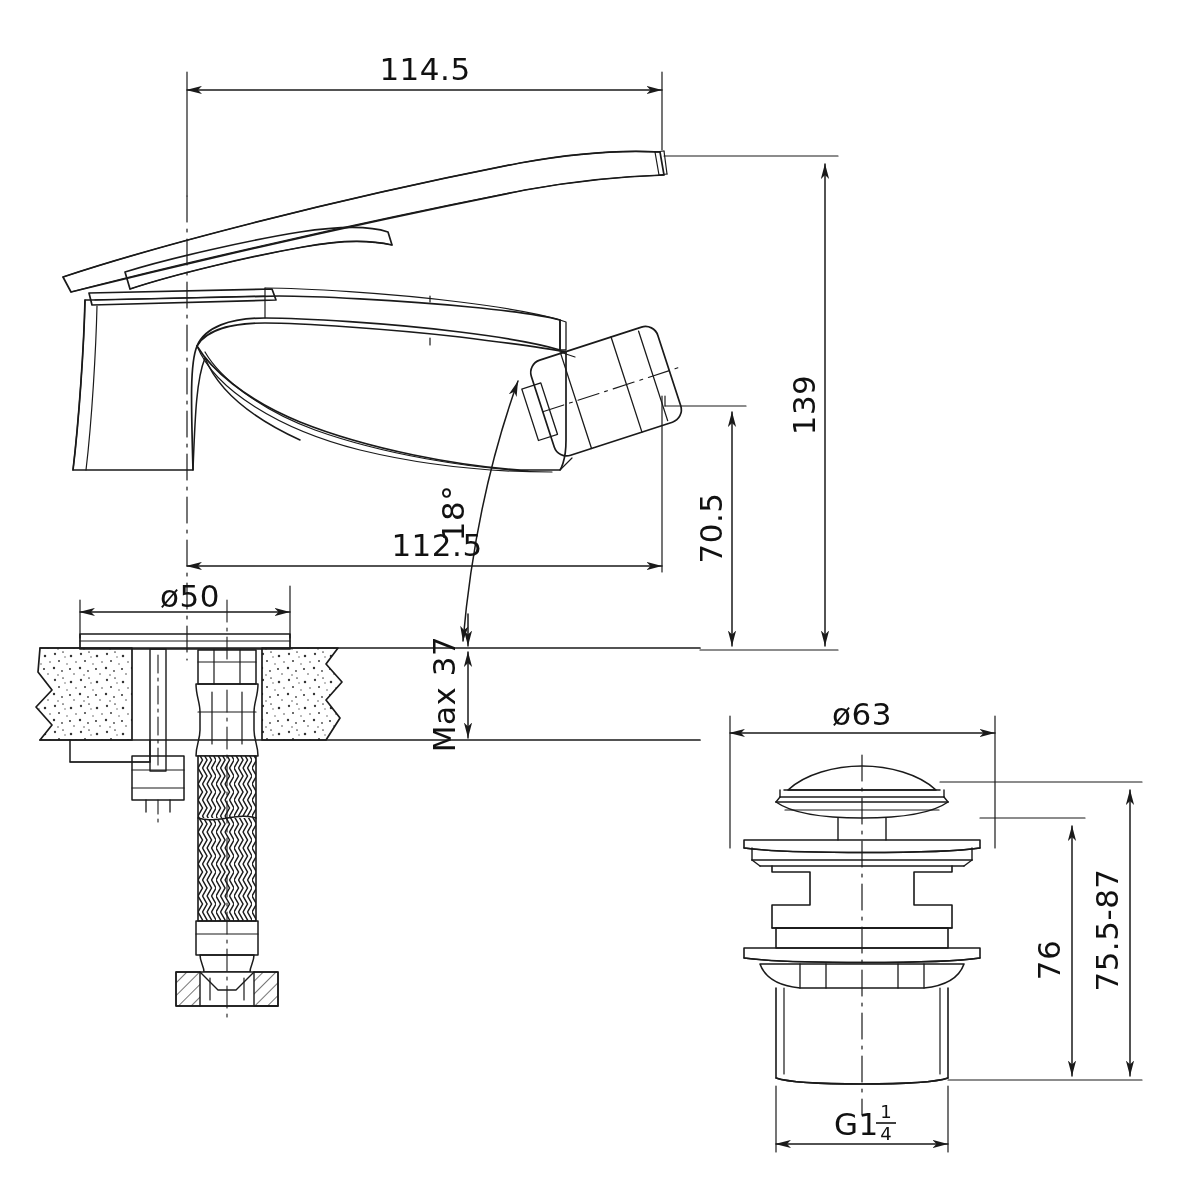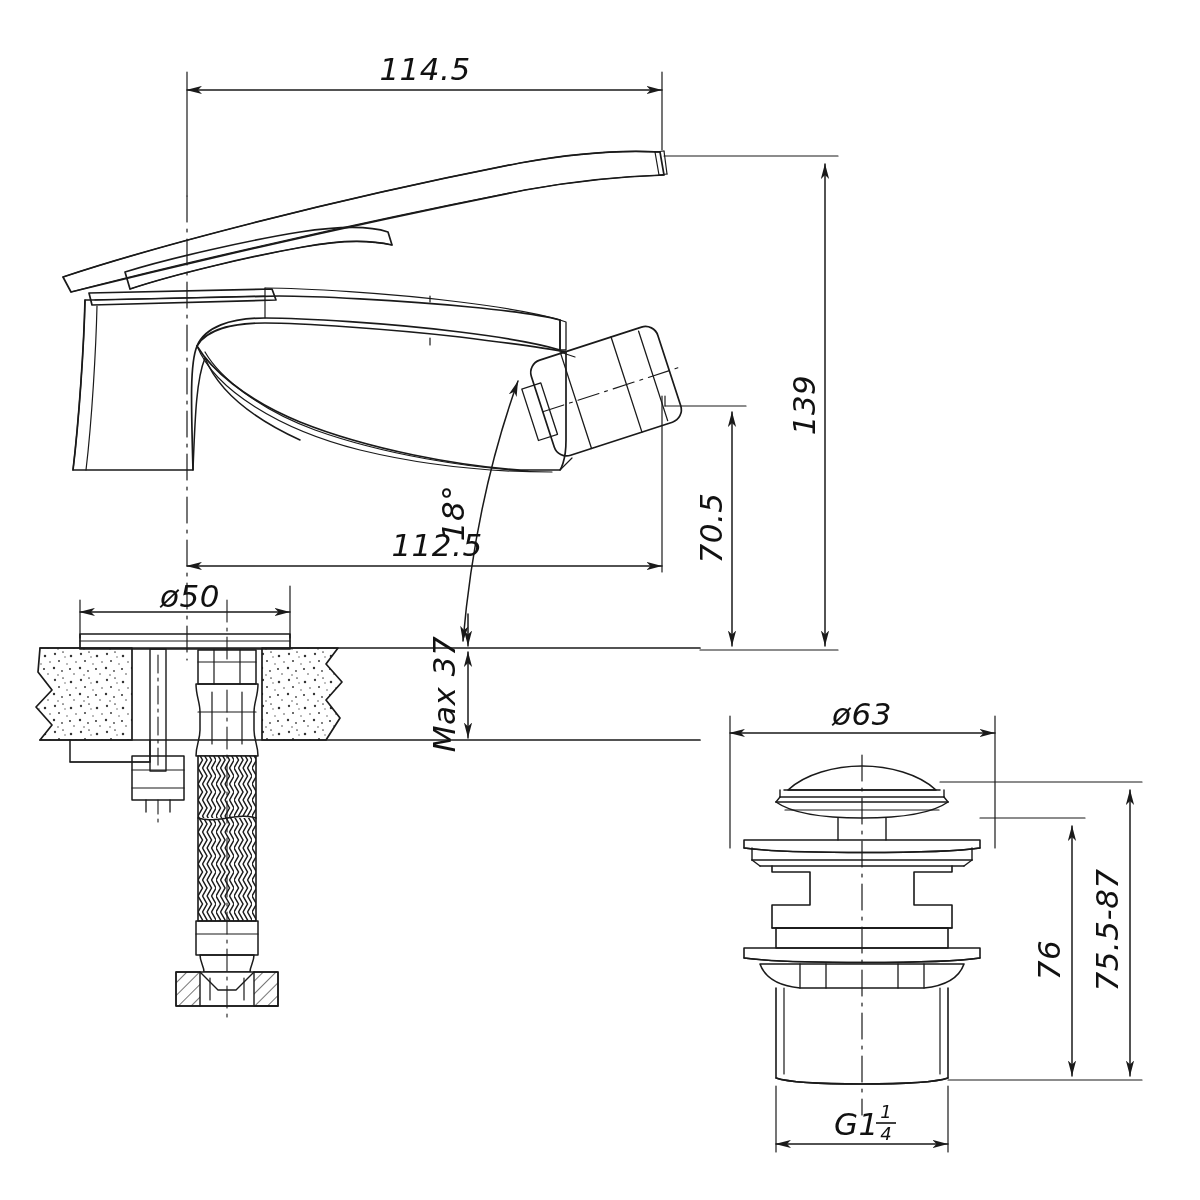--- a/index.html
+++ b/index.html
@@ -1,18 +1,18 @@
 <!DOCTYPE html>
 <html><head>
 <meta charset="utf-8">
 <style>
   html,body{margin:0;padding:0;background:#ffffff;}
   body{width:1200px;height:1200px;overflow:hidden;
        font-family:"DejaVu Sans","Liberation Sans",sans-serif;}
-  #sheet{position:relative;width:1200px;height:1200px;background:#fff;font-style:italic;}
+  #sheet{position:relative;width:1200px;height:1200px;background:#fff;}
   svg{display:block;}
   .dimtext{font-family:"DejaVu Sans","Liberation Sans",sans-serif;
            font-size:31px;fill:#111;letter-spacing:0.5px;}
   .fractxt{font-family:"DejaVu Sans","Liberation Sans",sans-serif;
            font-size:18px;fill:#111;}
 </style>
 </head>
 <body>
 
 <div id="sheet">

